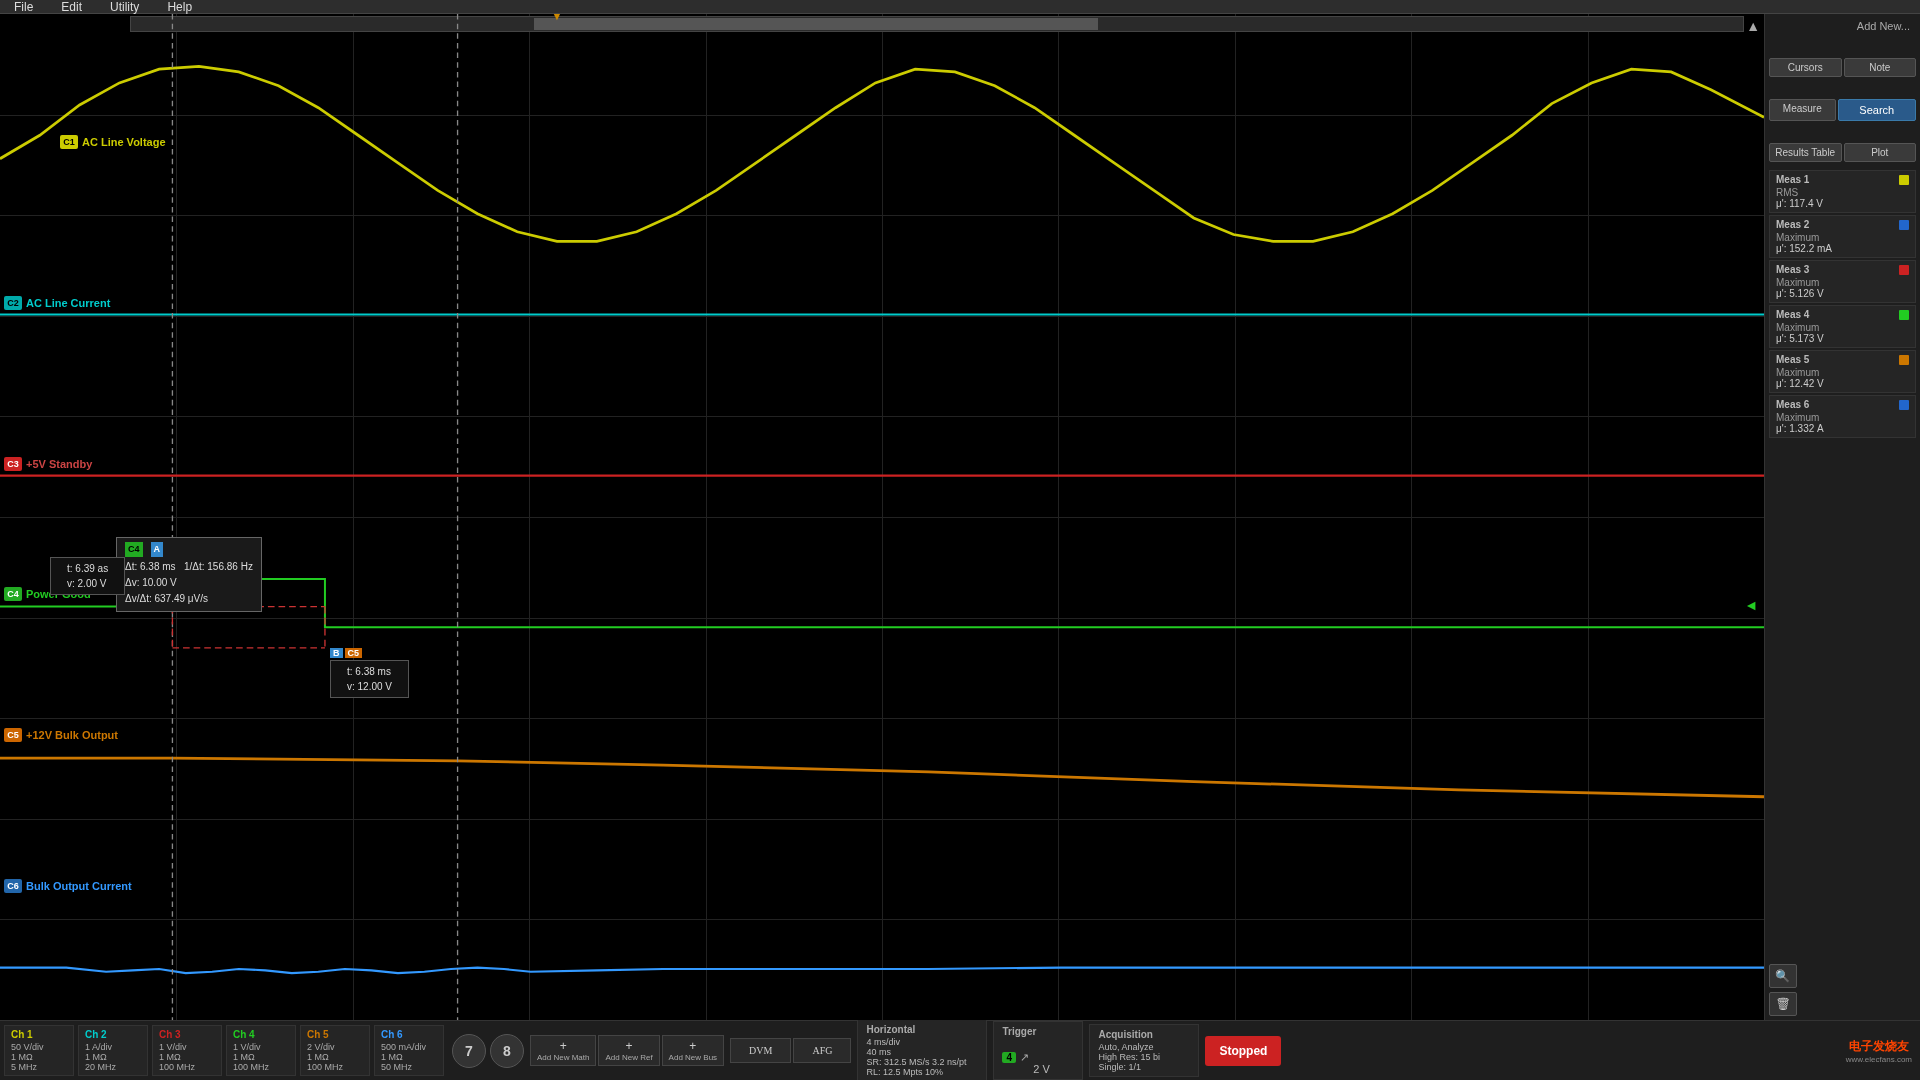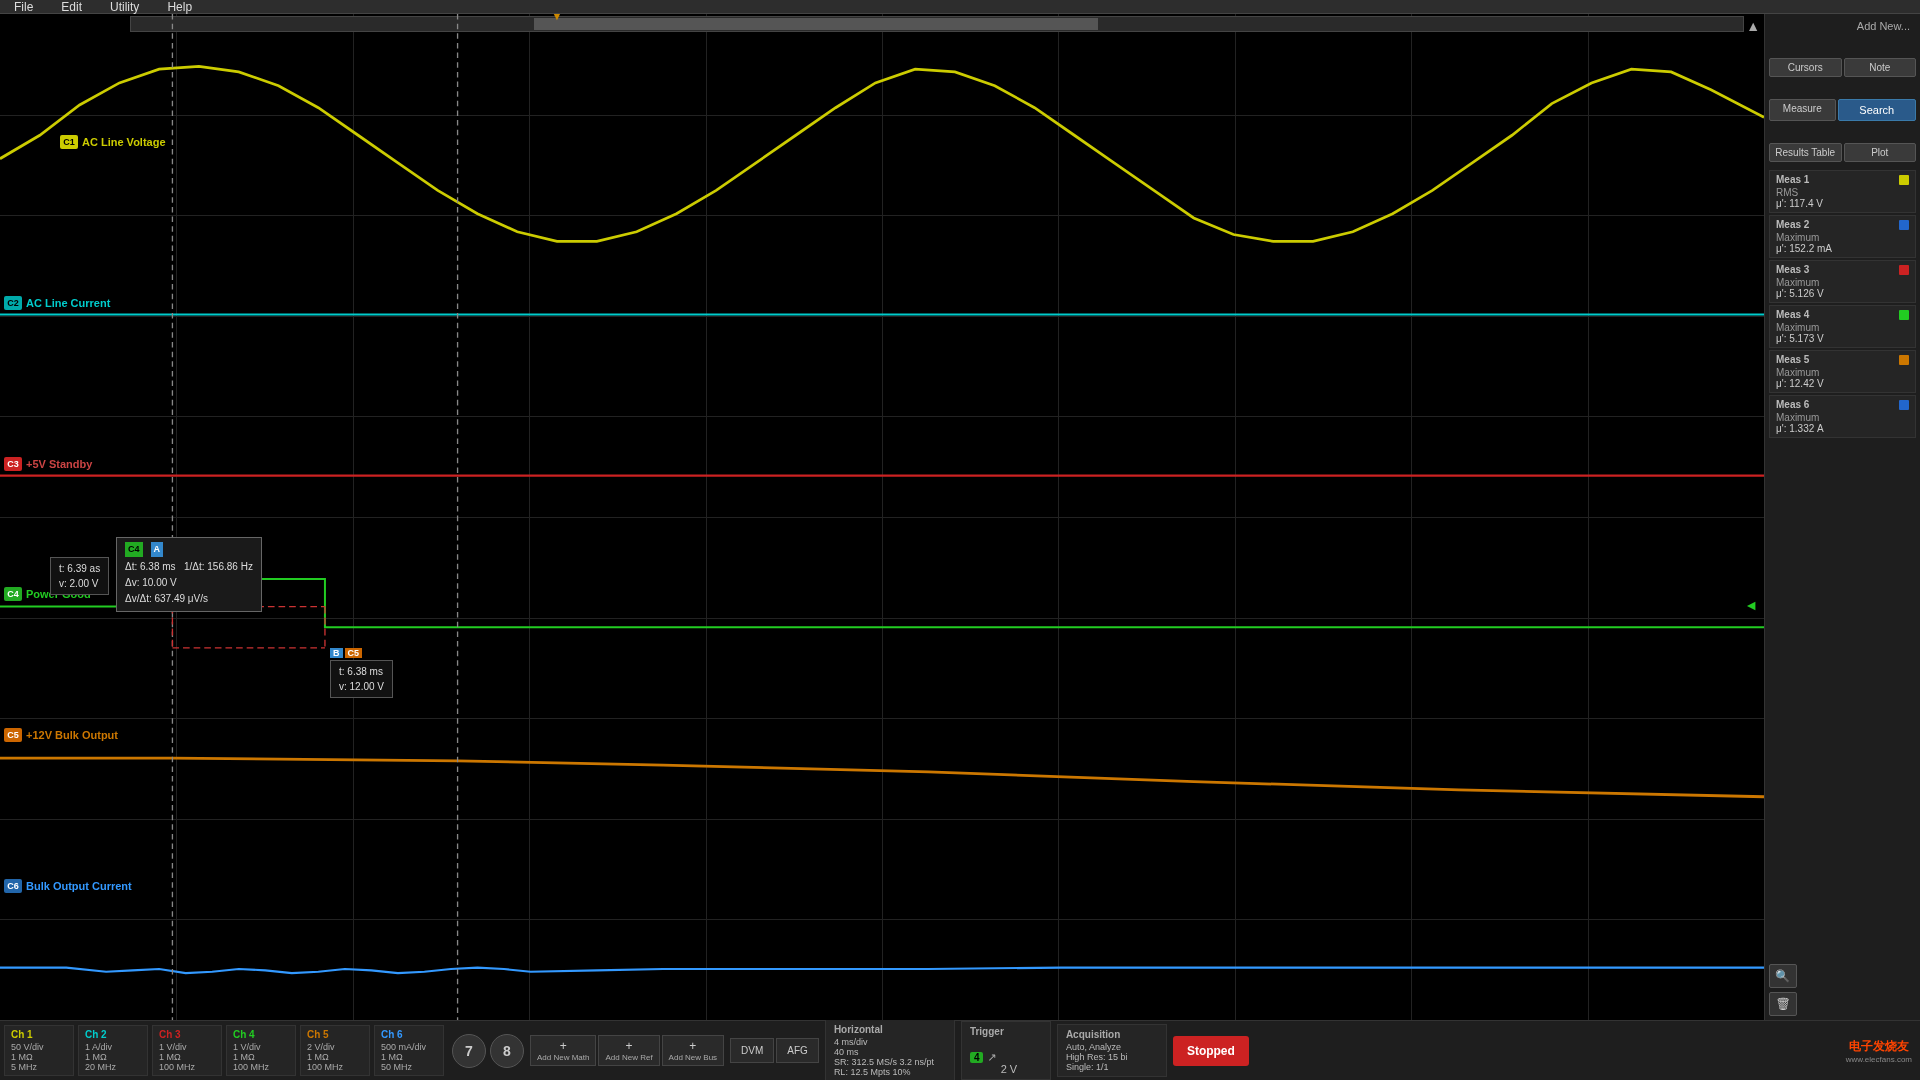--- a/index.html
+++ b/index.html
@@ -98,21 +98,21 @@
       font-size: 9px;
       font-weight: bold;
       color: #000;
     }
 
     
     .cursor-tooltip {
       position: absolute;
       background: #111;
       border: 1px solid #555;
-      padding: 3px 8px;
+      padding: 3px 16px;
       font-size: 10px;
       color: #ddd;
       line-height: 1.5;
       z-index: 10;
     }
 
     
     .cursor-meas {
       position: absolute;
       background: #1a1a1a;
@@ -256,23 +256,24 @@
       cursor: pointer;
       min-width: 44px;
     }
     .add-btn-icon { font-size: 12px; }
     .add-btn-label { font-size: 8px; color: #aaa; text-align: center; }
 
     .dvm-afg-btn {
       background: #2a2a2a;
       border: 1px solid #444;
       color: #ccc;
-      padding: 6px 10px;
+      padding: 6px 18px;
       cursor: pointer;
       font-size: 10px;
+      font-family: Liberation Serif, serif;
     }
 
     .info-section {
       background: #252525;
       border: 1px solid #333;
       padding: 4px 8px;
       margin-left: 4px;
     }
     .info-section-title { color: #aaa; font-size: 10px; font-weight: bold; margin-bottom: 2px; }
     .info-section-val { font-size: 9px; color: #bbb; }

